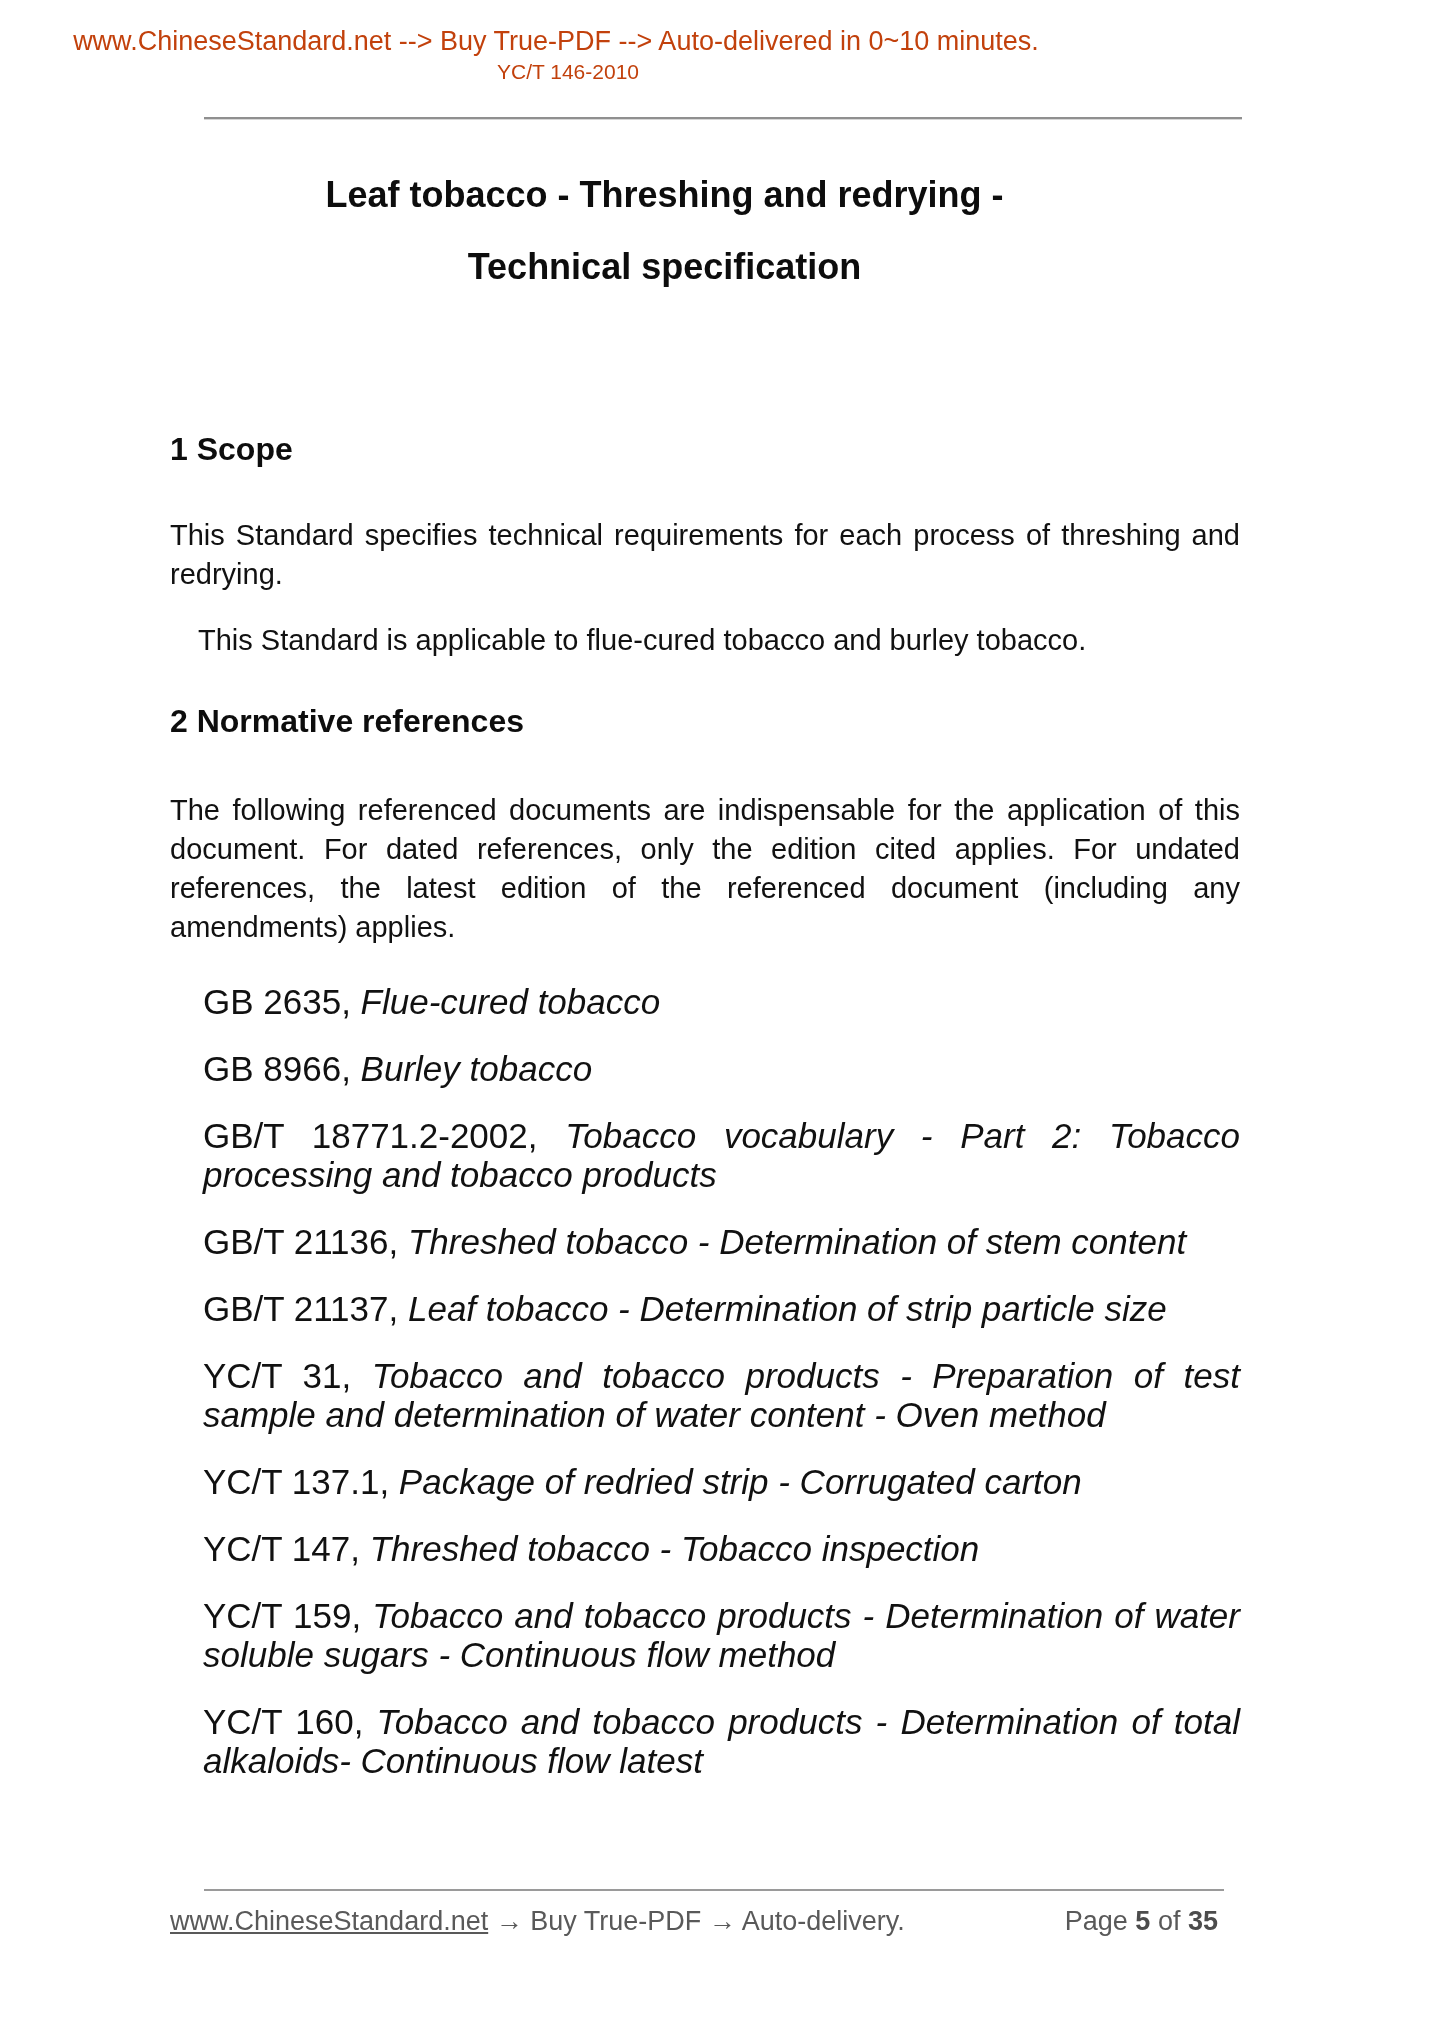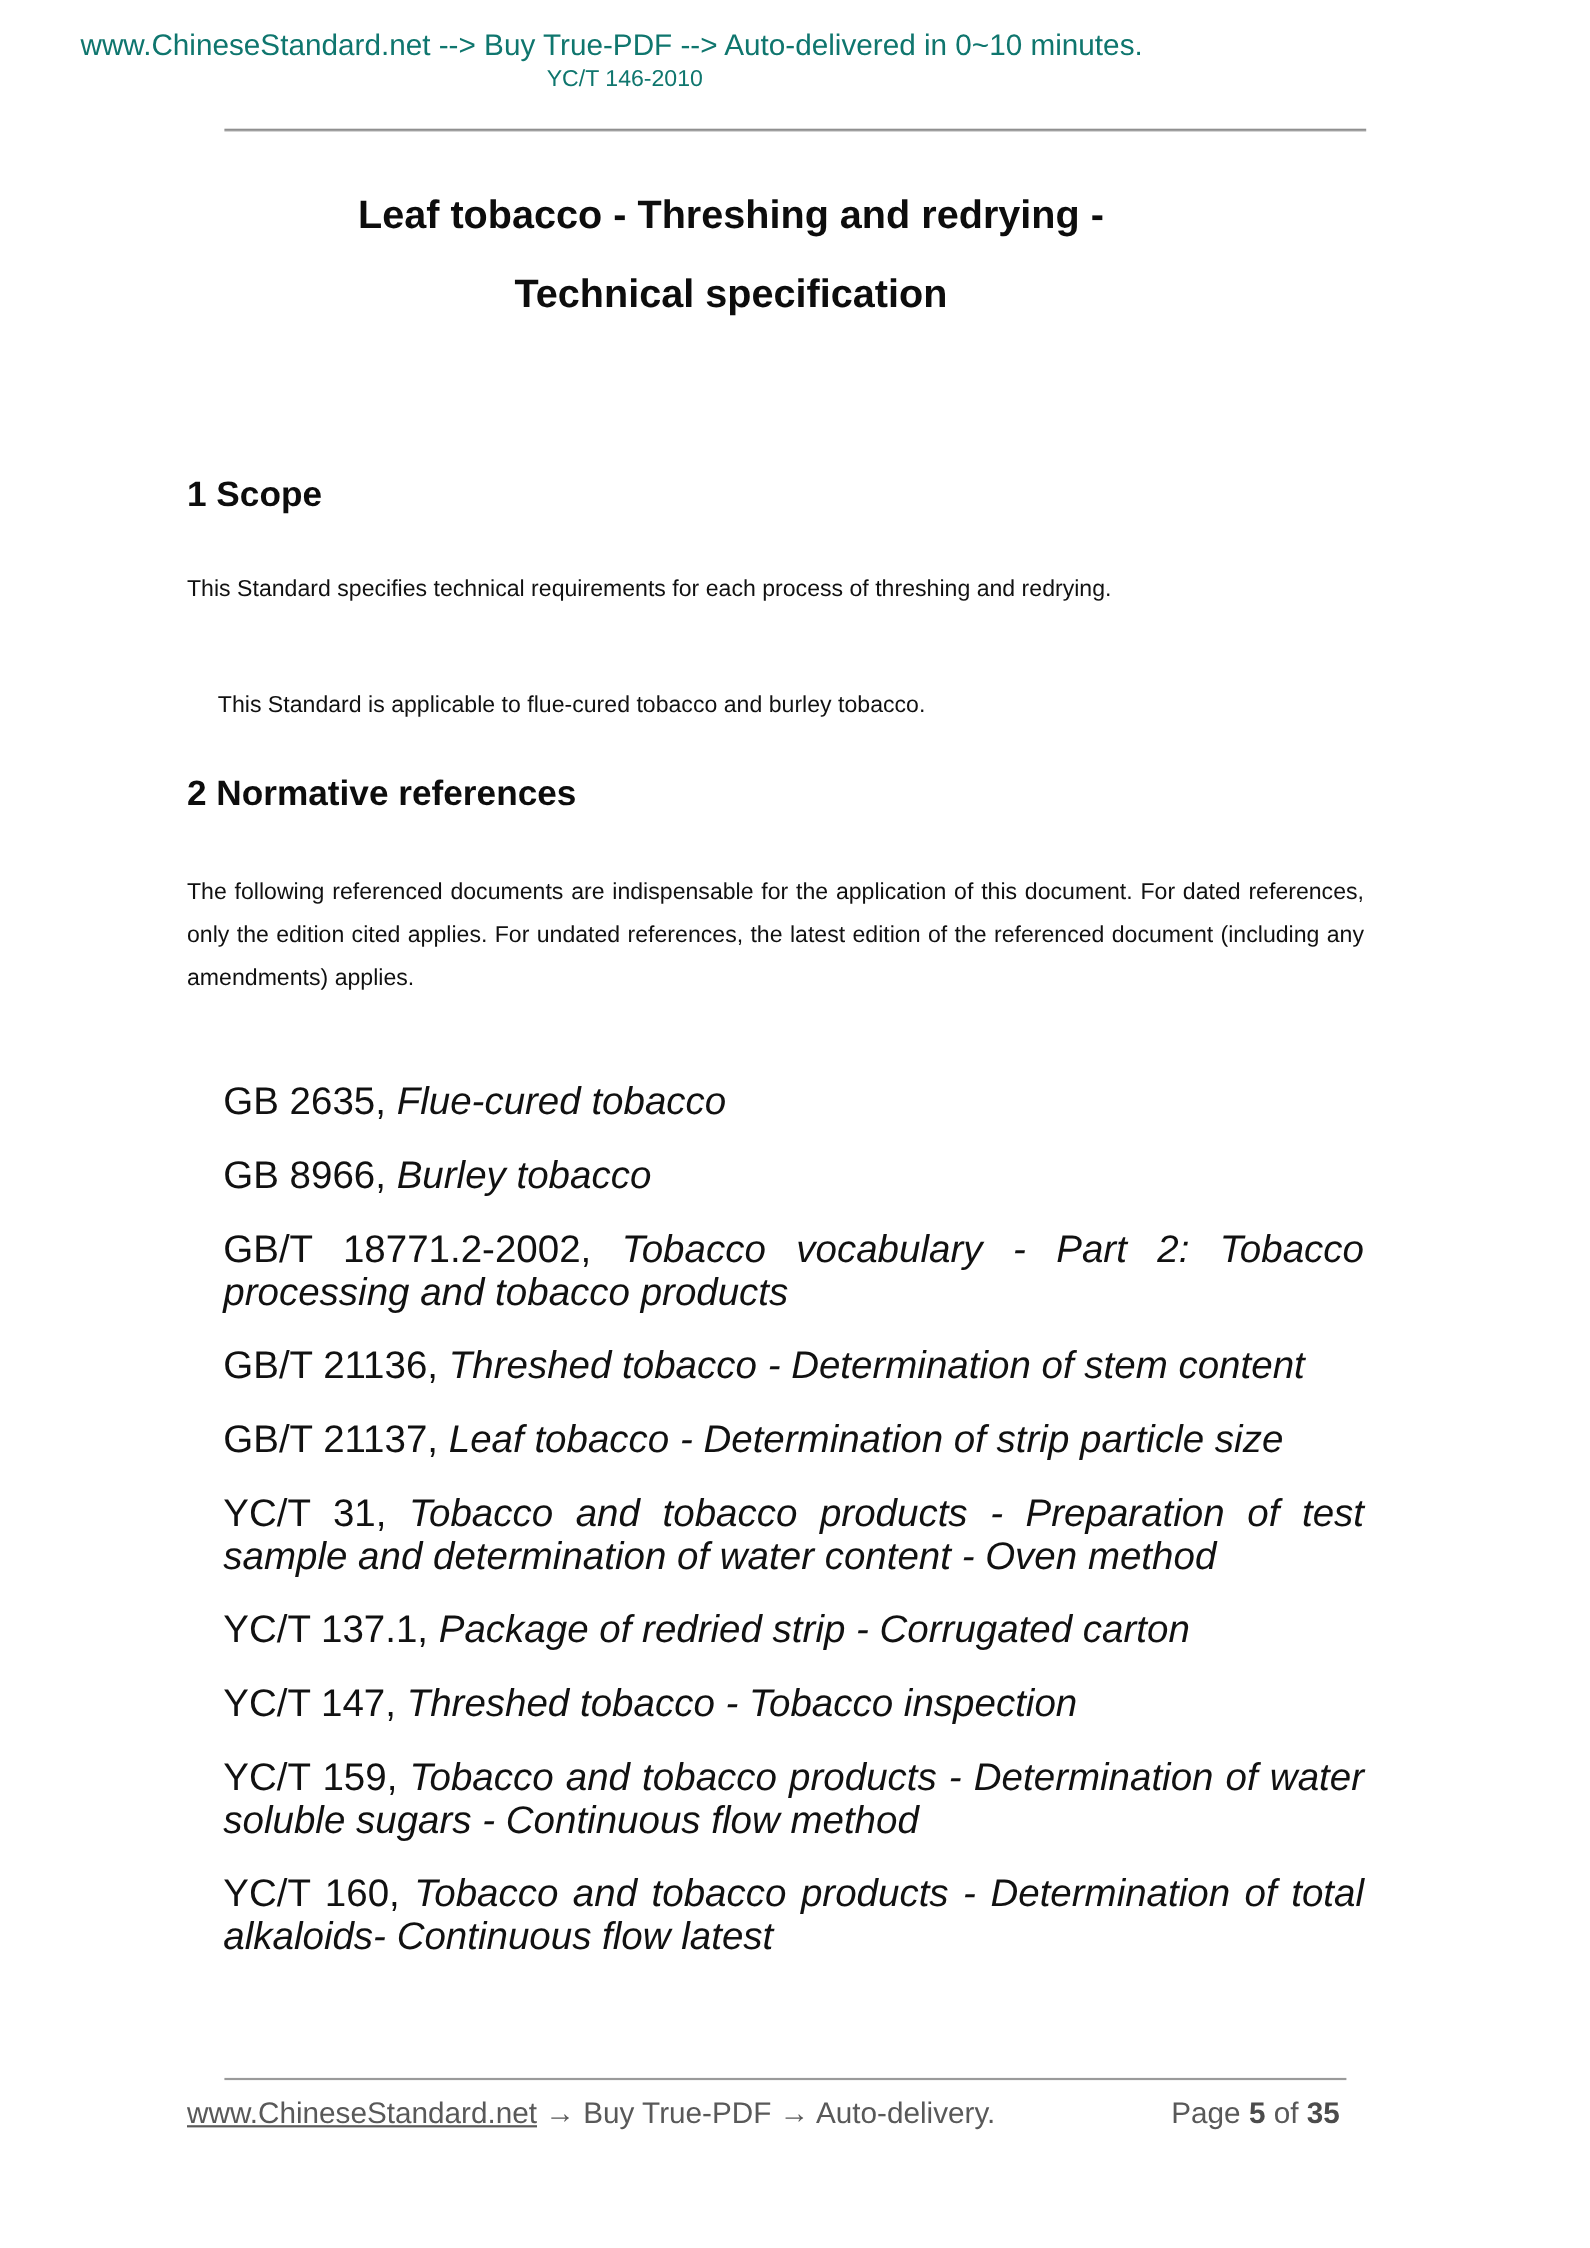--- a/index.html
+++ b/index.html
@@ -13,21 +13,21 @@
     overflow: hidden;
   }
 
   
   .pdf-header {
     position: absolute;
     top: 26px;
     left: 0;
     width: 1112px;
     text-align: center;
-    color: #0f766e;
+    color: #c2410c;
   }
   .pdf-header .line1 { font-size: 27px; line-height: 31px; white-space: nowrap; }
   .pdf-header .line2 { font-size: 21px; line-height: 24px; margin-top: 3px; padding-left: 24px; }
 
   .rule-top {
     position: absolute;
     top: 117px;
     left: 204px;
     width: 1038px;
     height: 0;
@@ -60,21 +60,21 @@
     white-space: nowrap;
   }
   .h-scope { top: 430px; }
   .h-normative { top: 702px; }
 
   
   .body-para {
     position: absolute;
     left: 170px;
     width: 1070px;
-    font-size: 21px;
+    font-size: 29px;
     line-height: 39px;
     color: #111111;
   }
   .just { text-align: justify; }
   .p-scope-1 { top: 516px; }
   .p-scope-2 { top: 621px; margin-left: 28px; }
   .p-normative { top: 791px; }
 
   
   .ref-list {

